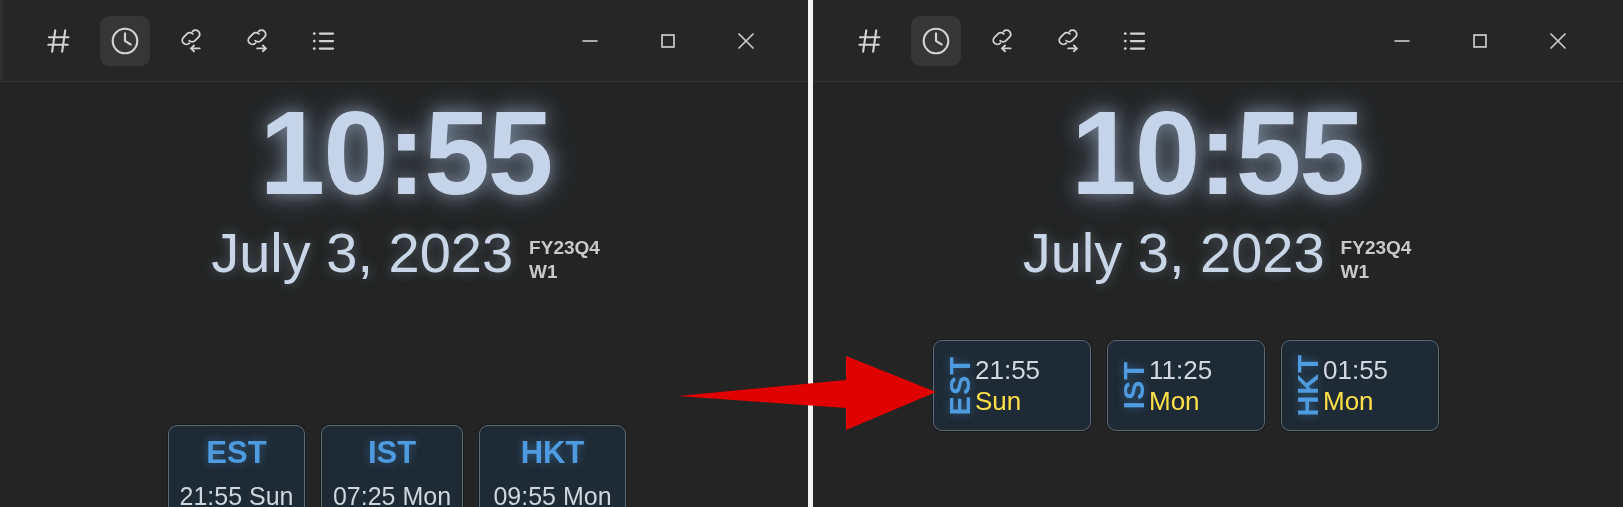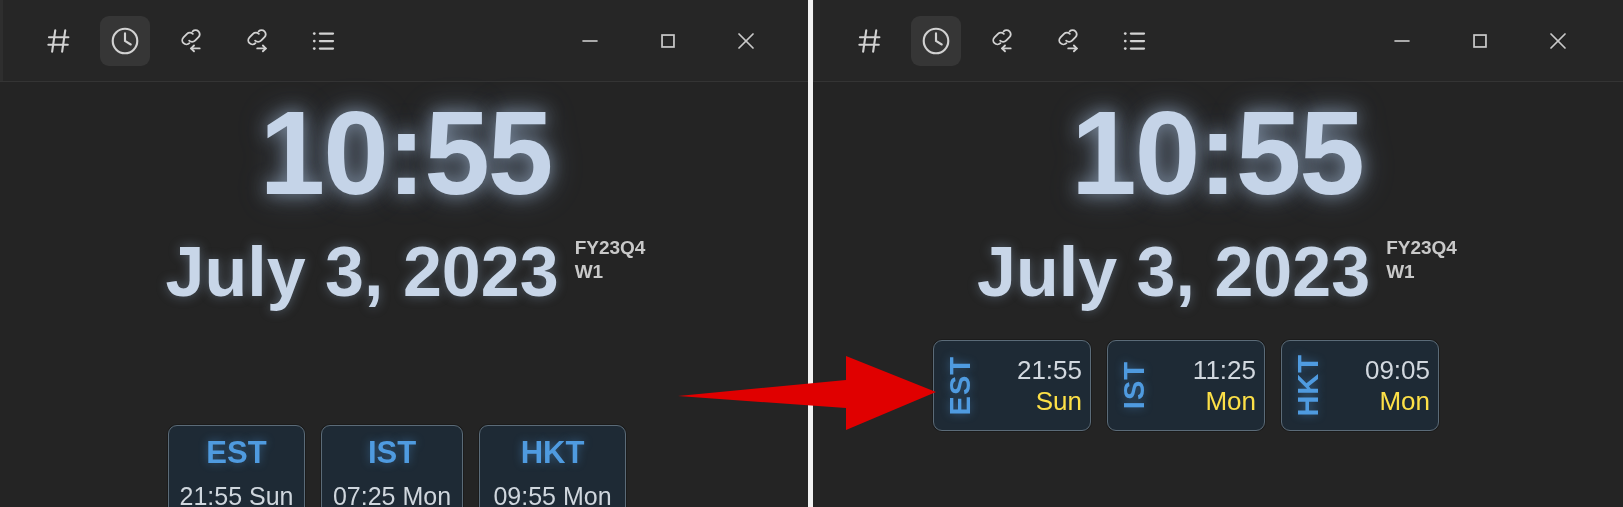--- a/index.html
+++ b/index.html
@@ -58,23 +58,22 @@
   }
   .big-time{
     font-size:118px; font-weight:bold; line-height:1.05;
     color:#c5d4e8; letter-spacing:-2px;
     text-shadow:0 0 18px rgba(190,215,245,.55), 0 0 34px rgba(150,185,235,.30);
   }
   .date-row{
     display:flex; align-items:flex-start; gap:16px; margin-top:6px;
   }
   .date-main{
-    font-size:70px; font-weight:700; color:#c8d6e8; line-height:1.1;
+    font-size:56px; font-weight:400; color:#c8d6e8; line-height:1.1;
     text-shadow:0 0 12px rgba(175,205,240,.35);
-    margin-top:12px;
   }
   .fy-badge{
     display:flex; flex-direction:column; 
     color:#c9c9c9; font-size:19px; font-weight:bold; line-height:1.25;
     margin-top:14px;
   }
 
   
   .tz-row{
     position:absolute; display:flex; gap:16px;
@@ -110,21 +109,21 @@
     width:158px; height:91px;
     display:flex; align-items:center; padding:0 8px 0 4px;
   }
   .tz-card.h .tz-abbr{
     writing-mode:vertical-rl; transform:rotate(180deg);
     font-size:29px; font-weight:bold; color:#4f9be0; line-height:1;
     text-shadow:0 0 10px rgba(80,155,225,.45);
     letter-spacing:1px; margin-left:8px;
   }
   .tz-card.h .tz-stack{
-    flex:1; display:flex; flex-direction:column; align-items:flex-end; justify-content:center;
+    flex:1; display:flex; flex-direction:column; align-items:flex-start; justify-content:center;
     gap:0;
   }
   .tz-card.h .tz-time{ font-size:26px; color:#d2d8df; }
   .tz-card.h .tz-day{ font-size:26px; color:#fde047; }
 
   
   .arrow{
     position:absolute; left:678px; top:352px; width:260px; height:82px; z-index:45;
   }
 
@@ -346,21 +345,21 @@
     <div class="tz-card h">
       <div class="tz-abbr">IST</div>
       <div class="tz-stack">
         <div class="tz-time">11:25</div>
         <div class="tz-day">Mon</div>
       </div>
     </div>
     <div class="tz-card h">
       <div class="tz-abbr">HKT</div>
       <div class="tz-stack">
-        <div class="tz-time">09:05</div>
+        <div class="tz-time">01:55</div>
         <div class="tz-day">Mon</div>
       </div>
     </div>
   </div>
 
   <div class="divider"></div>
 
   <div class="arrow">
     <svg width="260" height="82" viewBox="0 0 260 82">
       <polygon points="0,44 168,28 168,4 258,40 168,78 168,56" fill="#e00000"></polygon>

